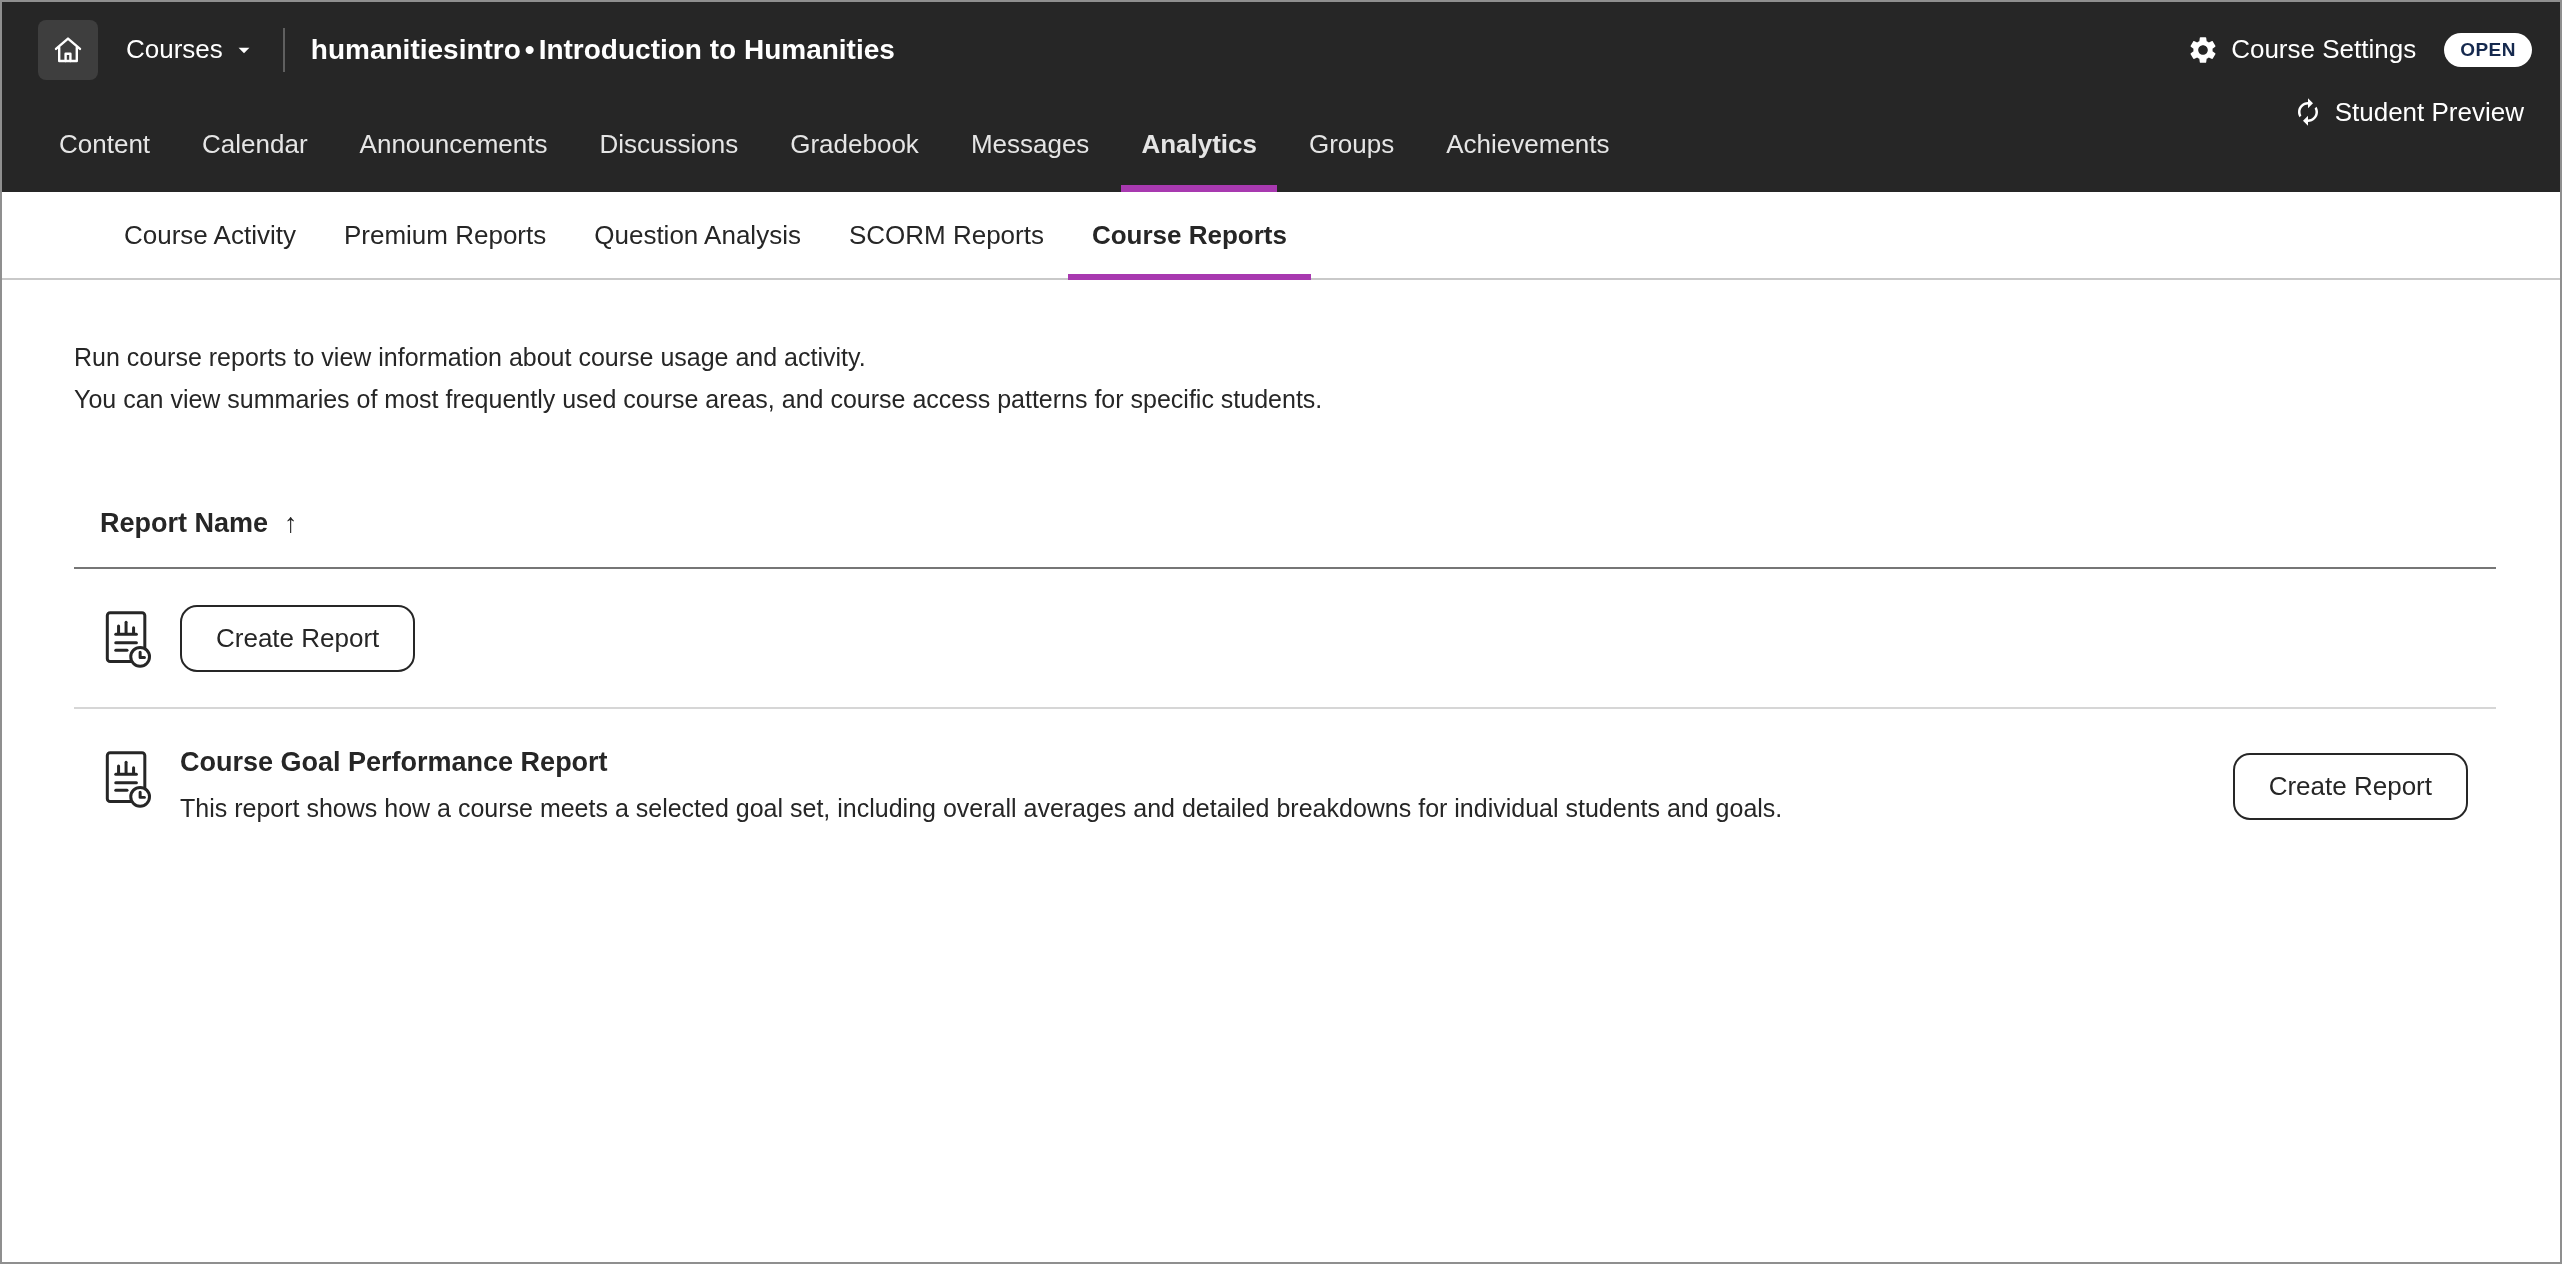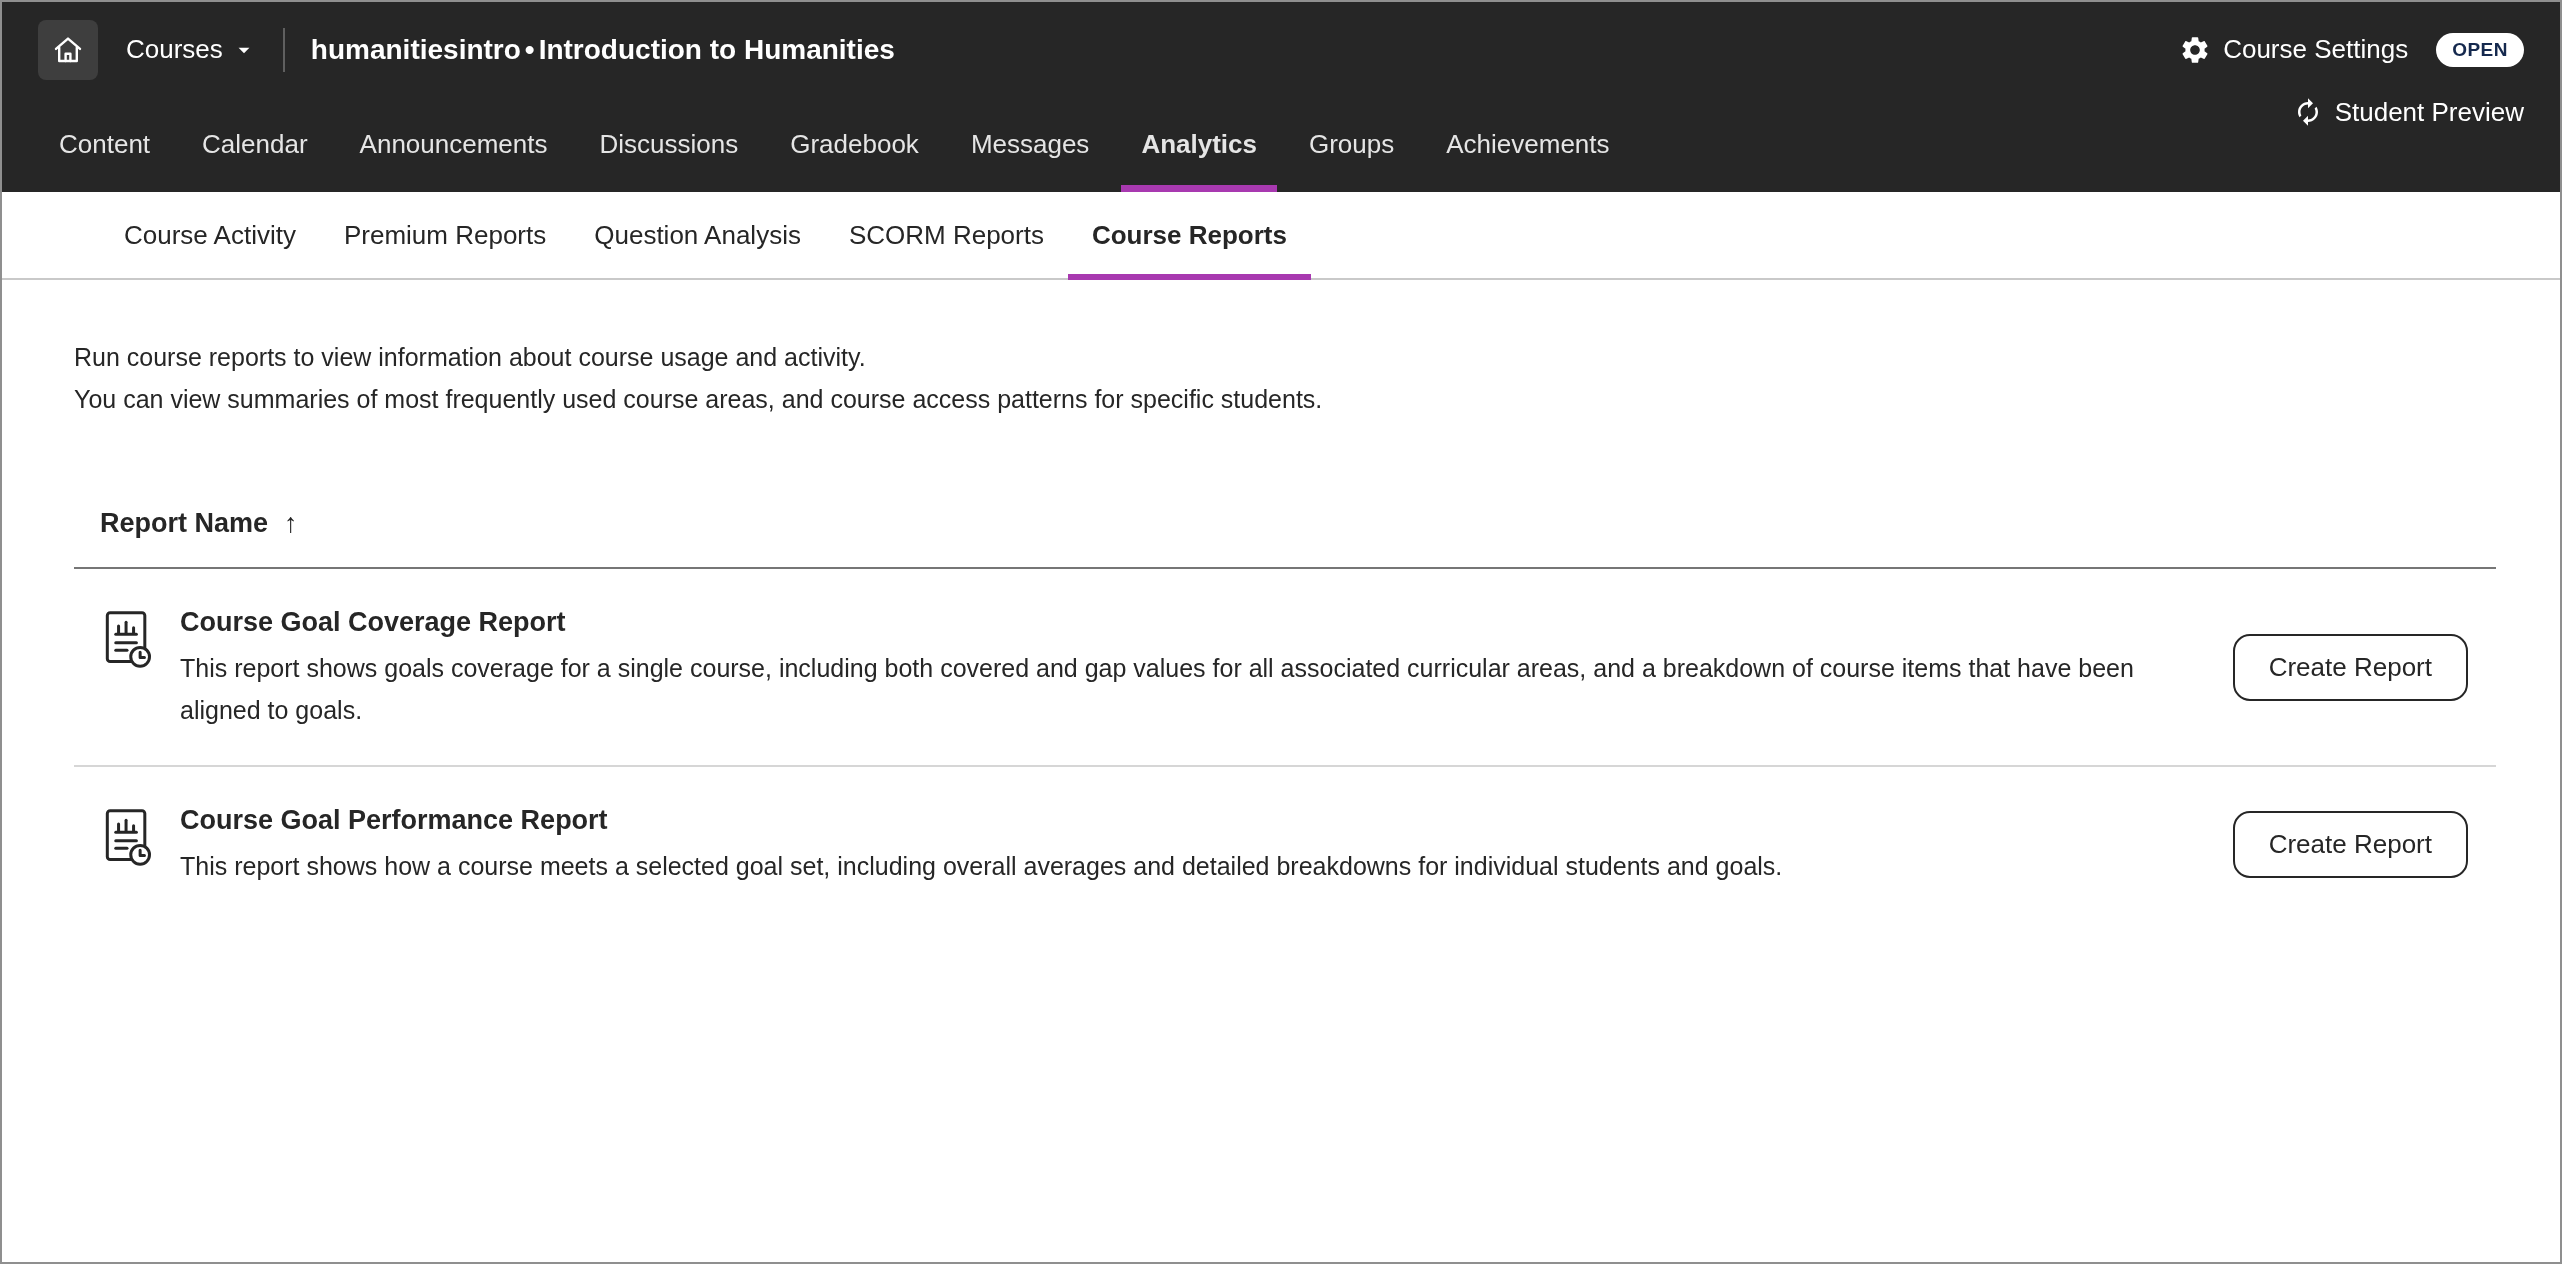--- a/index.html
+++ b/index.html
@@ -19,21 +19,21 @@
     width:2562px;height:1264px;
     border:2px solid #8f8f8f;
     display:flex;flex-direction:column;
     background:#fff;
   }
   
   .topbar{
     height:95px;flex:0 0 95px;
     background:var(--dark);
     display:flex;align-items:center;
-    padding:0 36px 0 36px;
+    padding:0 28px 0 36px;
     color:#fff;
     justify-content:flex-end;
   }
   .home-btn{
     width:60px;height:60px;border-radius:8px;
     background:#3e3e3e;
     display:flex;align-items:center;justify-content:center;
     cursor:pointer;flex:0 0 auto;
   }
   .courses-menu{
@@ -247,24 +247,20 @@
           <rect x="3.5" y="2" width="20" height="26" rx="1.5"></rect>
           <path d="M8 13.5h11"></path>
           <path d="M9.5 13 v-4"></path>
           <path d="M13.5 13 v-6"></path>
           <path d="M17.5 13 v-3"></path>
           <path d="M8 18h11"></path>
           <path d="M8 22h6"></path>
           <circle cx="21" cy="25.5" r="5" fill="#ffffff"></circle>
           <path d="M21 23v2.8h2.3"></path>
         </svg>
-      </div>
-      <div class="report-text">
-        <div class="report-title">Course Goal Coverage Report</div>
-        <div class="report-desc">This report shows goals coverage for a single course, including both covered and gap values for all associated curricular areas, and a breakdown of course items that have been aligned to goals.</div>
       </div>
       <button class="create-btn">Create Report</button>
     </div>
 
     <div class="report-row last">
       <div class="report-icon">
         <svg width="54" height="60" viewBox="0 0 28 32" fill="none" stroke="#262626" stroke-width="1.6" stroke-linecap="round" stroke-linejoin="round">
           <rect x="3.5" y="2" width="20" height="26" rx="1.5"></rect>
           <path d="M8 13.5h11"></path>
           <path d="M9.5 13 v-4"></path>

